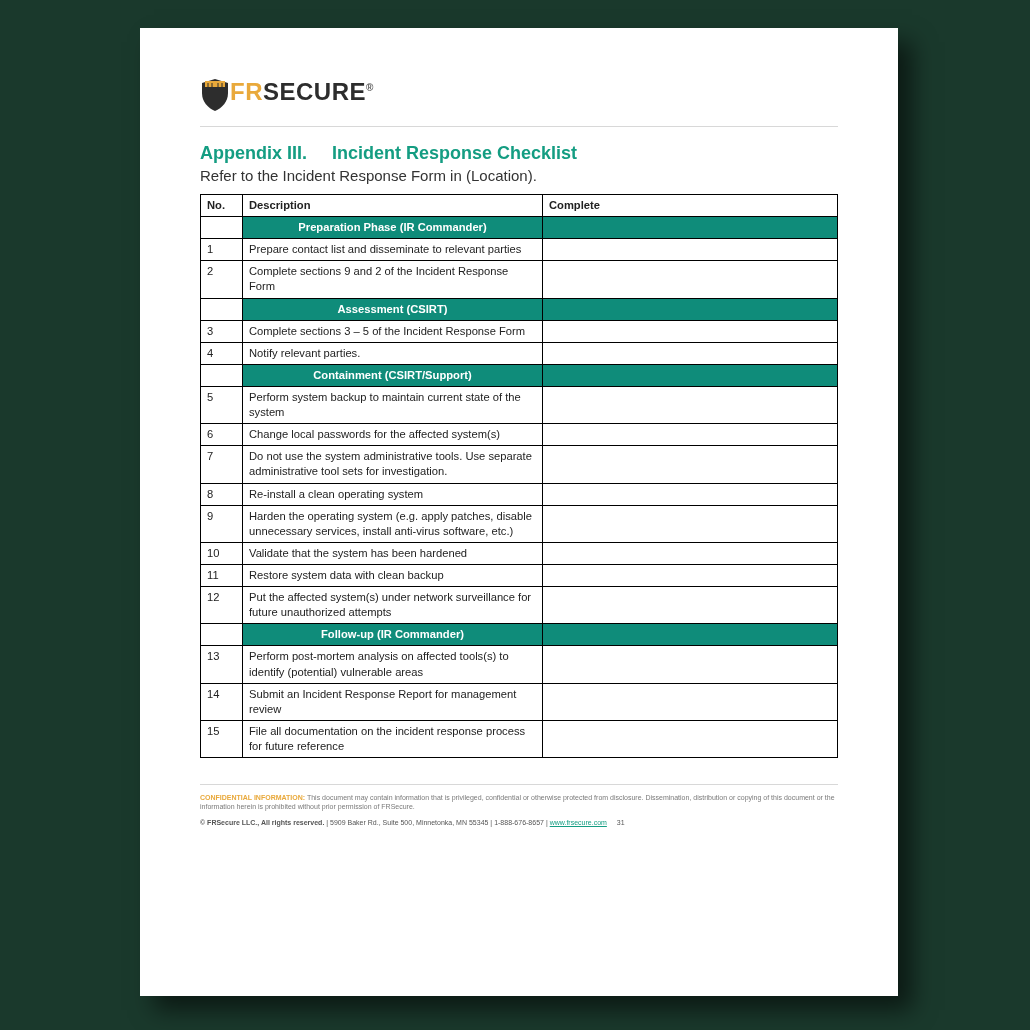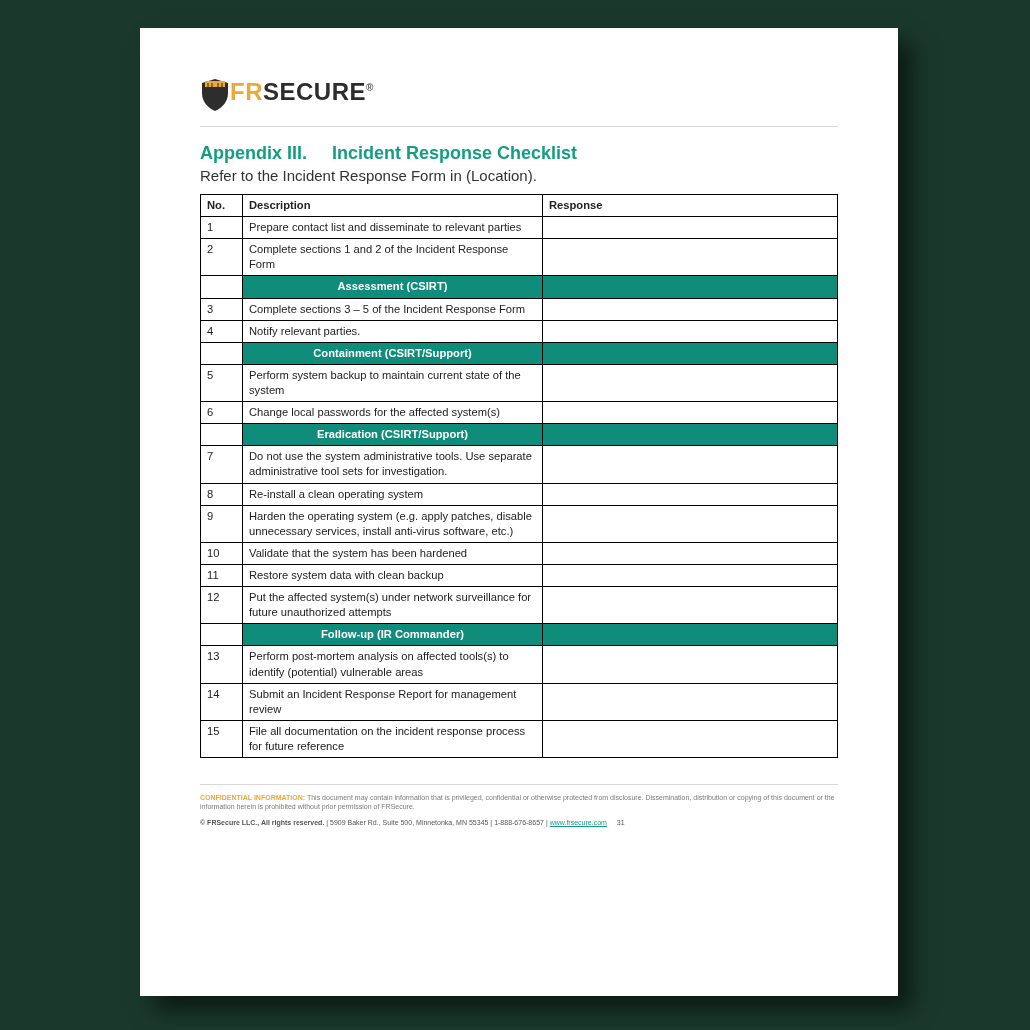--- a/index.html
+++ b/index.html
@@ -135,32 +135,37 @@
   <table class="checklist">
     <colgroup>
       <col class="col-no">
         <col class="col-desc">
         <col class="col-rem">
     </colgroup>
     <thead>
       <tr>
         <th>No.</th>
         <th>Description</th>
-        <th>Response</th>
+        <th>Complete</th>
       </tr>
     </thead>
     <tbody id="checklist-body">
+        <tr class="section">
+          <td class="sect-blank1"></td>
+          <td class="sect-label">Preparation Phase (IR Commander)</td>
+          <td class="sect-blank2"></td>
+        </tr>
         <tr>
           <td>1</td>
           <td>Prepare contact list and disseminate to relevant parties</td>
           <td></td>
         </tr>
         <tr>
           <td>2</td>
-          <td>Complete sections 1 and 2 of the Incident Response Form</td>
+          <td>Complete sections 9 and 2 of the Incident Response Form</td>
           <td></td>
         </tr>
         <tr class="section">
           <td class="sect-blank1"></td>
           <td class="sect-label">Assessment (CSIRT)</td>
           <td class="sect-blank2"></td>
         </tr>
         <tr>
           <td>3</td>
           <td>Complete sections 3 – 5 of the Incident Response Form</td>
@@ -178,25 +183,20 @@
         </tr>
         <tr>
           <td>5</td>
           <td>Perform system backup to maintain current state of the system</td>
           <td></td>
         </tr>
         <tr>
           <td>6</td>
           <td>Change local passwords for the affected system(s)</td>
           <td></td>
-        </tr>
-        <tr class="section">
-          <td class="sect-blank1"></td>
-          <td class="sect-label">Eradication (CSIRT/Support)</td>
-          <td class="sect-blank2"></td>
         </tr>
         <tr>
           <td>7</td>
           <td>Do not use the system administrative tools. Use separate administrative tool sets for investigation.</td>
           <td></td>
         </tr>
         <tr>
           <td>8</td>
           <td>Re-install a clean operating system</td>
           <td></td>

